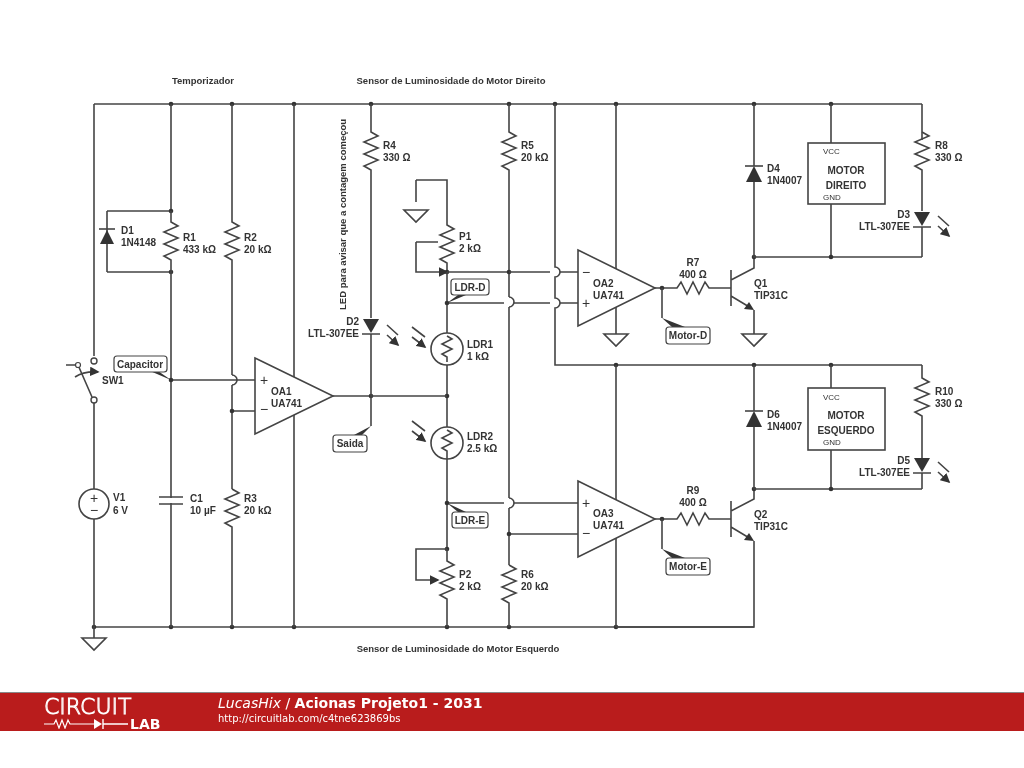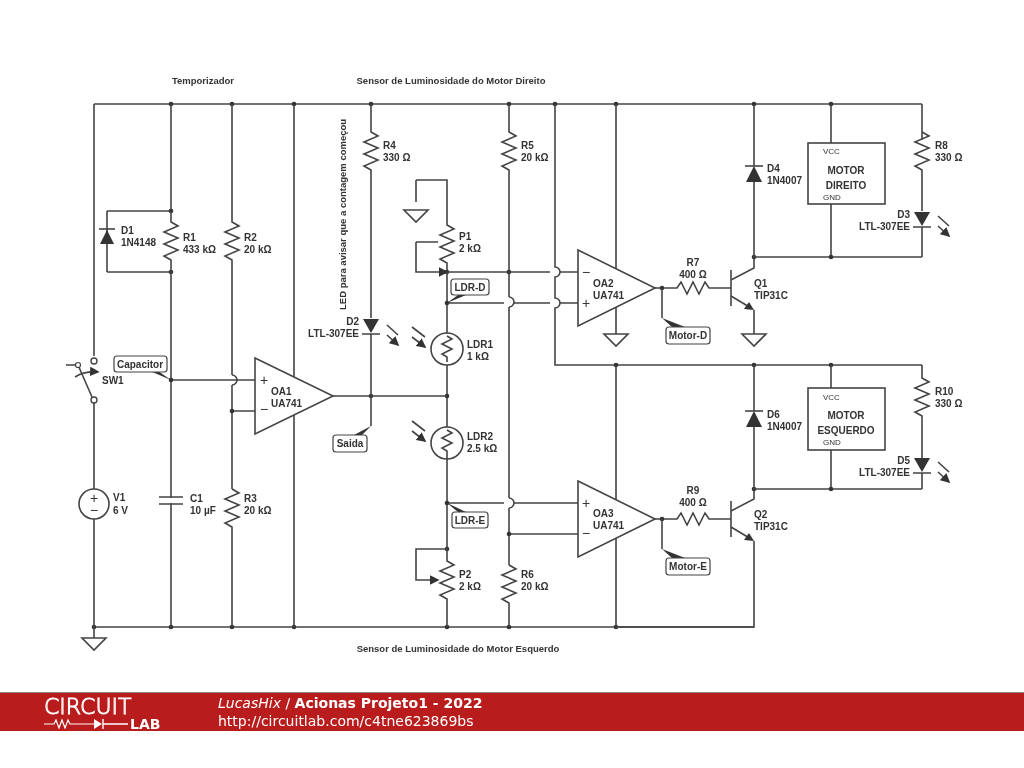--- a/index.html
+++ b/index.html
@@ -11,21 +11,21 @@
   .lbl{font-size:10px;font-weight:bold;fill:#333;}
   .sec{font-size:9.5px;font-weight:bold;fill:#444;}
   .small{font-size:8px;fill:#555;}
   .mot{font-size:10px;font-weight:bold;fill:#444;}
   .tagbox{fill:#fff;stroke:#444;stroke-width:1.2;}
   #footer{position:absolute;left:0;top:692px;width:1024px;height:38px;background:#b91c1c;border-top:1px solid #888;}
   #logo{position:absolute;left:42px;top:2px;width:140px;height:34px;}
   #footer .t1{position:absolute;left:218px;top:2px;font-family:"DejaVu Sans",sans-serif;font-size:14px;color:#fff;}
   #footer .t1 i{}
   #footer .t1 b{font-weight:bold;}
-  #footer .t2{position:absolute;left:218px;top:20px;font-family:"DejaVu Sans",sans-serif;font-size:14px;color:#fff;}
+  #footer .t2{position:absolute;left:218px;top:20px;font-family:"DejaVu Sans",sans-serif;font-size:10px;color:#fff;}
 </style>
 </head>
 <body>
 
 <svg id="schem" viewBox="0 0 1024 730">
   <defs>
     <marker id="arr" markerWidth="6" markerHeight="6" refX="5" refY="3" orient="auto">
       <path d="M0,0 L6,3 L0,6 z" fill="#333"></path>
     </marker>
   </defs>
@@ -348,15 +348,15 @@
 </svg>
 
 <div id="footer">
   <svg id="logo" viewBox="0 0 140 34">
     <text x="2" y="19" style="font-family:'DejaVu Sans',sans-serif;font-size:22px;font-weight:200;fill:none;stroke:#fff;stroke-width:1">CIRCUIT</text>
     <path d="M2,29 H12 L14,25 L17,33 L20,25 L23,33 L26,25 L28,29 H52" stroke="#fff" stroke-width="1.2" fill="none"></path>
     <path d="M52,24 L52,34 L60,29 Z" fill="#fff"></path>
     <path d="M61,24 V34 M61,29 H86" stroke="#fff" stroke-width="1.4"></path>
     <text x="88" y="34" style="font-family:'DejaVu Sans',sans-serif;font-size:14px;font-weight:bold;fill:#fff">LAB</text>
   </svg>
-  <div class="t1"><i>LucasHix</i><span> / </span><b>Acionas Projeto1 - 2022</b></div>
+  <div class="t1"><i>LucasHix</i><span> / </span><b>Acionas Projeto1 - 2031</b></div>
   <div class="t2">http://circuitlab.com/c4tne623869bs</div>
 </div>
 
 </body></html>

